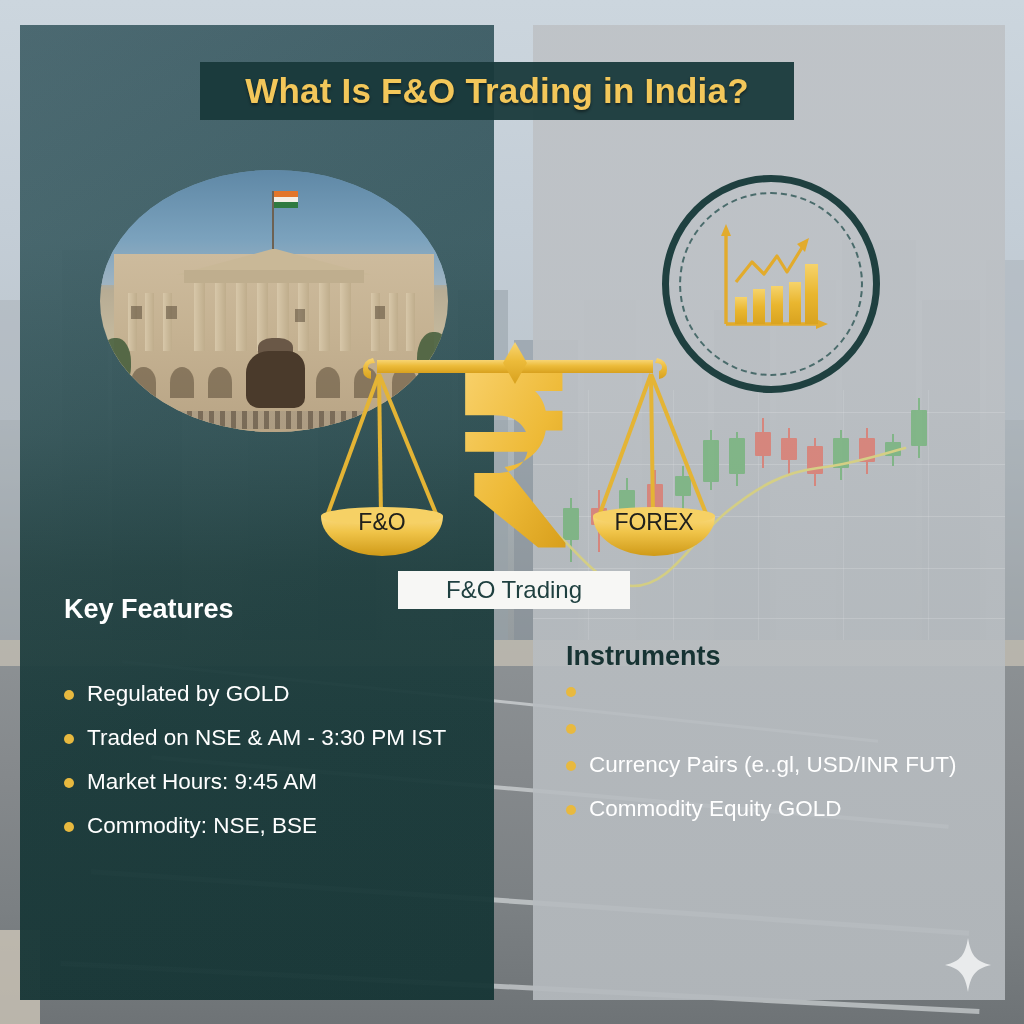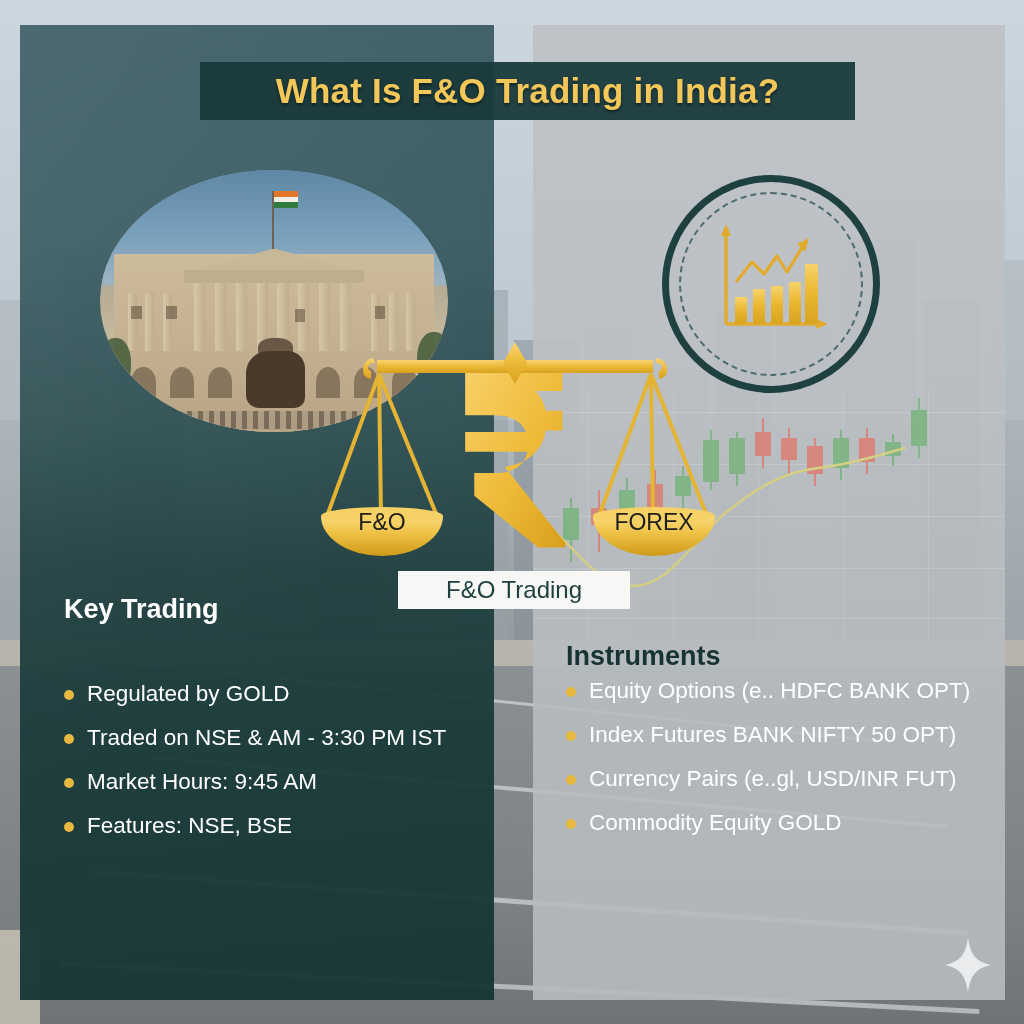--- a/index.html
+++ b/index.html
@@ -55,21 +55,21 @@
   .candle-wrap{position:absolute;left:533px;top:390px;width:472px;height:250px;overflow:hidden;opacity:.50;}
   .grid-h{position:absolute;left:0;width:472px;height:1px;background:rgba(255,255,255,.32);}
   .grid-v{position:absolute;top:0;height:250px;width:1px;background:rgba(255,255,255,.22);}
   .cdl{position:absolute;}
   .cdl .wick{position:absolute;left:50%;transform:translateX(-50%);width:2px;}
   .cdl .body{position:absolute;left:0;width:100%;border-radius:1px;}
   .ma-line{position:absolute;left:0;top:0;width:472px;height:250px;}
 
   
   .title-bar{
-    position:absolute;left:200px;top:62px;width:655px;height:58px;
+    position:absolute;left:200px;top:62px;width:594px;height:58px;
     background:rgba(24,56,58,.94);
     display:flex;align-items:center;justify-content:center;
   }
   .title-text{
     color:#f2c košt;
     color:#f3c75a;
     font-size:35px;font-weight:bold;letter-spacing:.2px;white-space:nowrap;
     text-shadow:0 2px 3px rgba(0,0,0,.45);
   }
 
@@ -373,49 +373,47 @@
   </div>
 
   <div class="fo-label">
     <span>F&amp;O Trading</span>
   </div>
 
   <div class="title-bar">
     <div class="title-text">What Is F&amp;O Trading in India?</div>
   </div>
 
-  <div class="kf-head">Key Trading</div>
+  <div class="kf-head">Key Features</div>
   <div class="bullets left" id="kf-list">
       <div class="blt">
         <span class="dot"></span>
         <span class="txt">Regulated by GOLD</span>
       </div>
       <div class="blt">
         <span class="dot"></span>
         <span class="txt">Traded on NSE &amp; AM - 3:30 PM IST</span>
       </div>
       <div class="blt">
         <span class="dot"></span>
         <span class="txt">Market Hours: 9:45 AM</span>
       </div>
       <div class="blt">
         <span class="dot"></span>
-        <span class="txt">Features: NSE, BSE</span>
+        <span class="txt">Commodity: NSE, BSE</span>
       </div>
     </div>
 
   <div class="ins-head">Instruments</div>
   <div class="bullets right" id="ins-list">
       <div class="blt">
         <span class="dot"></span>
-        <span class="txt">Equity Options (e.. HDFC BANK OPT)</span>
-      </div>
-      <div class="blt">
-        <span class="dot"></span>
-        <span class="txt">Index Futures   BANK NIFTY 50 OPT)</span>
+      </div>
+      <div class="blt">
+        <span class="dot"></span>
       </div>
       <div class="blt">
         <span class="dot"></span>
         <span class="txt">Currency Pairs (e..gl, USD/INR FUT)</span>
       </div>
       <div class="blt">
         <span class="dot"></span>
         <span class="txt">Commodity Equity GOLD</span>
       </div>
     </div>

